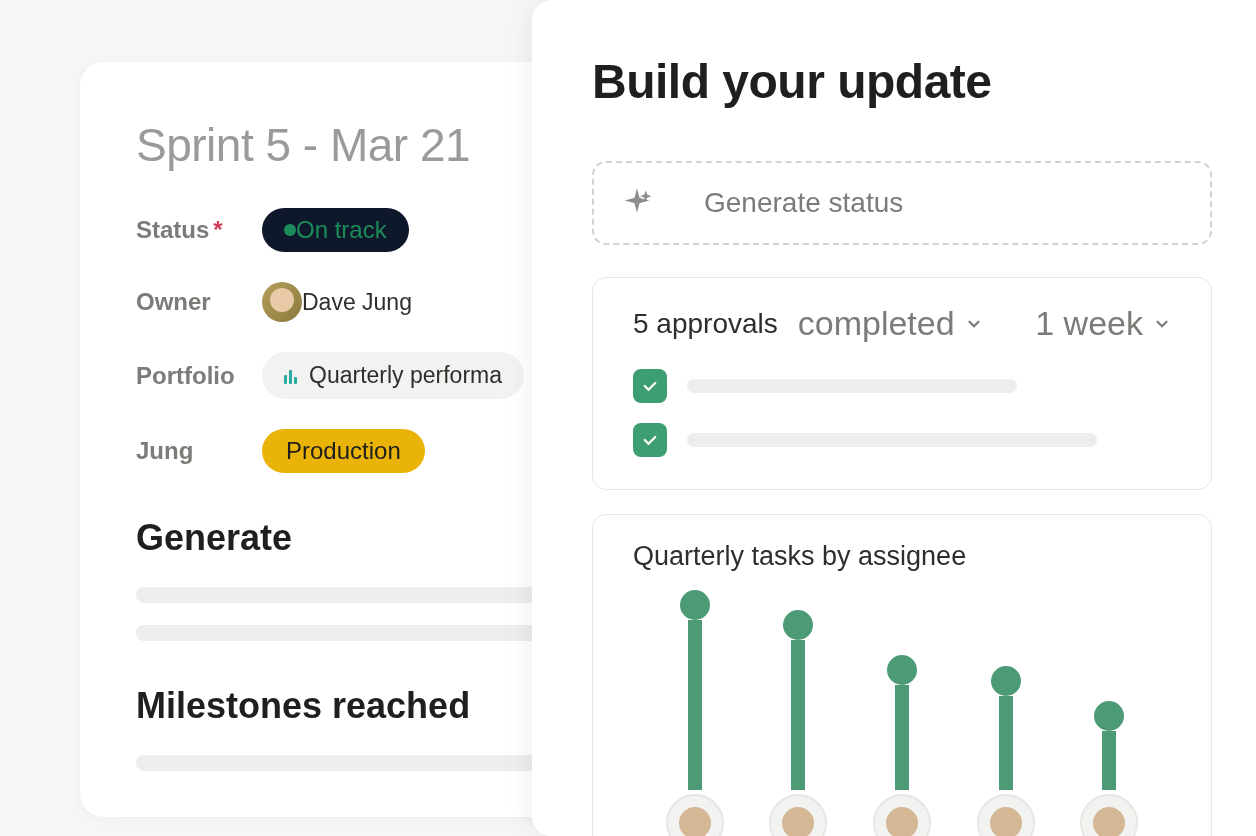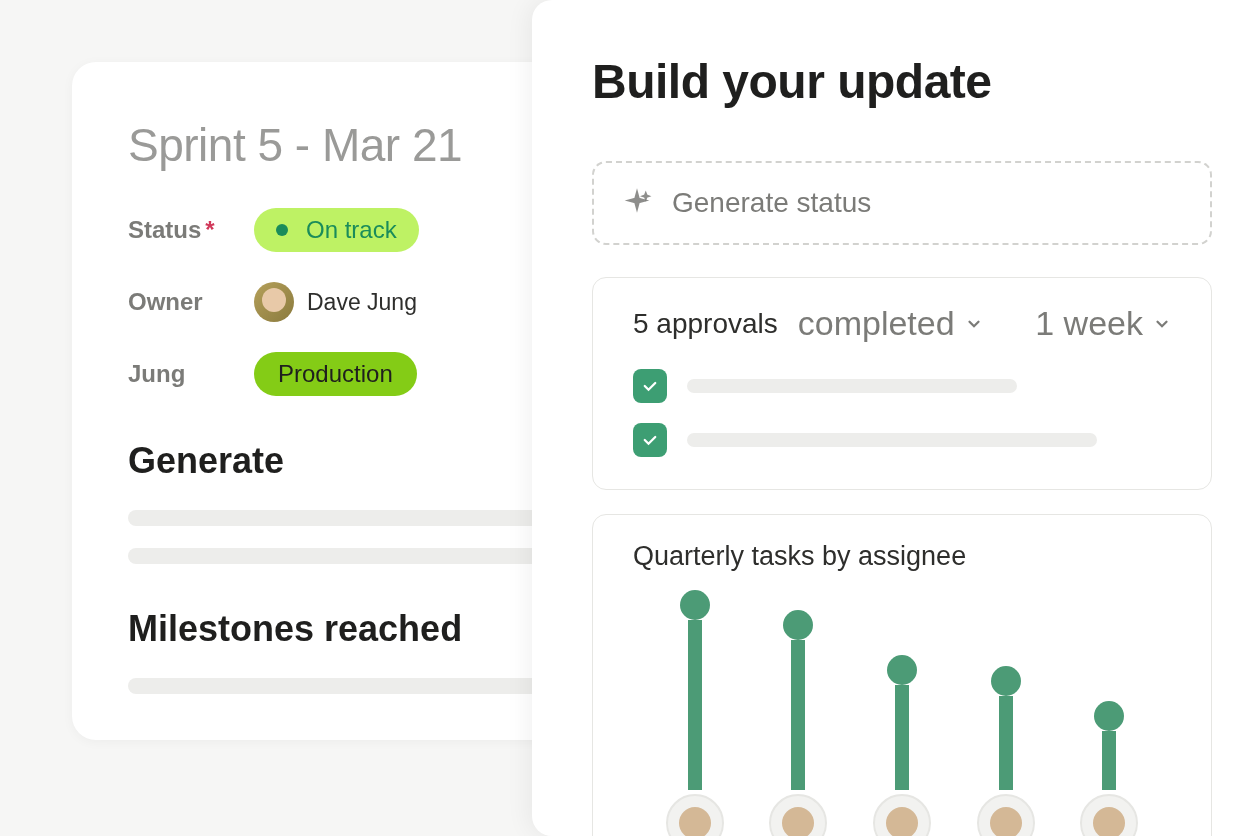--- a/index.html
+++ b/index.html
@@ -13,21 +13,21 @@
       background: #f6f6f5;
       width: 1256px;
       height: 836px;
       overflow: hidden;
       position: relative;
     }
     
     
     .left-card {
       position: absolute;
-      left: 72px;
+      left: 80px;
       top: 62px;
       width: 620px;
       background: #ffffff;
       border-radius: 24px;
       padding: 56px 56px 40px 56px;
       box-shadow: 0 2px 12px rgba(0,0,0,0.04);
     }
     
     .sprint-title {
       font-size: 46px;
@@ -52,43 +52,43 @@
     }
     
     .field-required {
       color: #d1395a;
       margin-left: 4px;
     }
     
     .status-pill {
       display: inline-flex;
       align-items: center;
-      background: #bef264;
+      background: #0f172a;
       border-radius: 999px;
       padding: 8px 22px;
-      gap: 18px;
+      gap: 0;
     }
     
     .status-dot {
       width: 12px;
       height: 12px;
       border-radius: 50%;
       background: #1a8c5a;
     }
     
     .status-text {
       font-size: 24px;
       color: #1a8c5a;
       font-weight: 500;
     }
     
     .owner-value {
       display: flex;
       align-items: center;
-      gap: 13px;
+      gap: 0;
     }
     
     .avatar {
       width: 40px;
       height: 40px;
       border-radius: 50%;
       background: linear-gradient(135deg, #b5a05a 0%, #8a7a3e 100%);
       display: flex;
       align-items: center;
       justify-content: center;
@@ -140,21 +140,21 @@
     .bars-icon span:nth-child(3){height: 7px;}
     
     .portfolio-text {
       font-size: 23px;
       color: #2e2e2c;
     }
     
     .team-pill {
       display: inline-flex;
       align-items: flex-start;
-      background: #84cc16;
+      background: #eab308;
       border-radius: 999px;
       padding: 8px 24px;
     }
     
     .team-text {
       font-size: 24px;
       color: #1f1f1e;
       font-weight: 500;
     }
     
@@ -212,20 +212,21 @@
     }
     
     .sparkle-icon svg {
       width: 100%;
       height: 100%;
     }
     
     .generate-text {
       font-size: 28px;
       color: #7b7b78;
+      margin-left: 32px;
     }
     
     .card-box {
       border: 1px solid #e6e6e3;
       border-radius: 14px;
       padding: 26px 40px;
       margin-bottom: 24px;
     }
     
     .approvals-header {
@@ -360,20 +361,31 @@
   <div class="field-row">
     <div class="field-label">Owner</div>
     <div class="owner-value">
       <div class="avatar">
           <div class="avatar-face"></div>
         </div>
       <span class="owner-name">Dave Jung</span>
     </div>
   </div>
 
+  <div class="field-row">
+    <div class="field-label">Portfolio</div>
+    <div class="portfolio-pill">
+      <div class="bars-icon">
+          <span></span>
+          <span></span>
+          <span></span>
+        </div>
+      <span class="portfolio-text">Quarterly performa</span>
+    </div>
+  </div>
 
   <div class="field-row">
     <div class="field-label">Jung</div>
     <div class="team-pill">
       <span class="team-text">Production</span>
     </div>
   </div>
 
   <h2 class="section-heading">Generate</h2>
   <div class="skeleton-line" style="width:100%;"></div>

